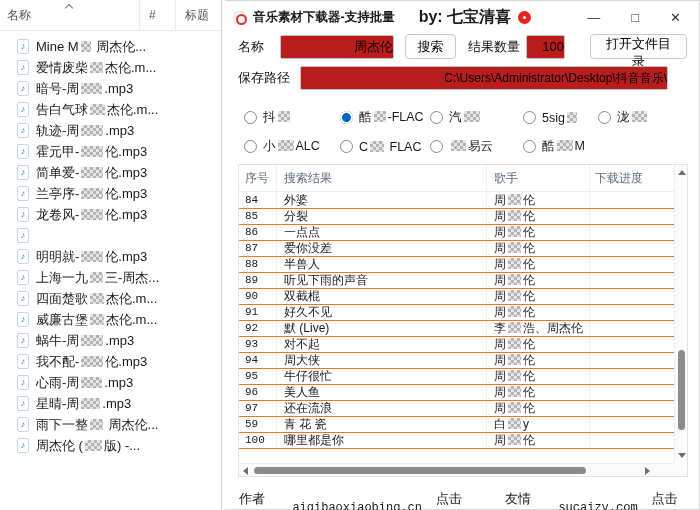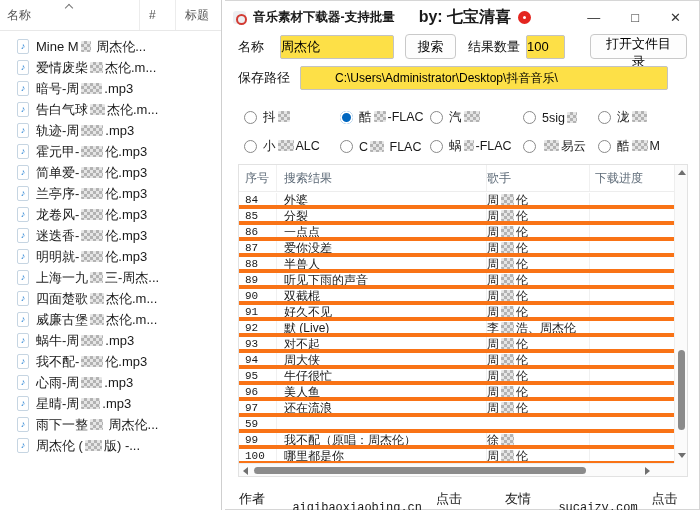--- a/index.html
+++ b/index.html
@@ -41,44 +41,44 @@
   .app-icon::before { content:""; position:absolute; left:3px; top:3px; width:7px; height:7px;
     border:2px solid #d23b33; border-radius:50%; }
   .app-title { font-size:12.5px; font-weight:bold; }
   .byline { font-size:16px; font-weight:bold; margin-left:24px; }
   .brand-ring { width:13px; height:13px; border:5px solid #e4251f; border-radius:50%; margin-left:7px; }
   .win-btns { margin-left:auto; display:flex; align-items:center; gap:31px; font-size:13px; color:#333; padding-right:6px;}
   .win-btn { cursor:default; line-height:1; }
 
   .row1 { position:absolute; left:13px; right:12px; top:33px; height:25px; display:flex; align-items:center; font-size:13px; }
   .lbl { color:#111; }
-  .tb-input { height:24px; border:1px solid #c3c3c3; border-radius:2px; text-align:left;
-    font-size:13px; font-family:inherit; background:#fde047; outline:none; }
+  .tb-input { height:24px; border:1px solid #c3c3c3; border-radius:2px; text-align:right;
+    font-size:13px; font-family:inherit; background:#b91c1c; outline:none; }
   .btn { height:25px; border:1px solid #c9c9c9; border-radius:4px; background:#fdfdfd;
     font-size:13px; font-family:inherit; padding:0 10px; }
   .row2 { position:absolute; left:13px; right:12px; top:64px; height:26px; display:flex; align-items:center; font-size:13px; }
 
   .srcs { position:absolute; left:13px; right:12px; top:102px; }
   .src-row { display:grid; grid-template-columns:96px 90px 93px 75px 1fr; padding-left:6px; height:29px; align-items:center; }
   .src { display:inline-flex; align-items:center; gap:6px; font-size:12.5px; white-space:nowrap; }
   .radio { width:13px; height:13px; border:1px solid #8a8a8a; border-radius:50%; background:#fff; flex:0 0 auto; }
   .radio.sel { border:none; background:#0067c0; box-shadow:inset 0 0 0 2px #fff; }
 
   
   .tbl { position:absolute; left:13px; top:163px; width:450px; height:313px;
     border:1px solid #e2e2e2; font-size:12px; background:#fff; }
   .thead { display:flex; height:27px; align-items:center; color:#5e6b78;
     border-bottom:1px solid #ededed; padding-right:13px; }
   .hc { align-self:stretch; display:flex; align-items:center; }
   .c-no { width:37px; padding-left:6px; }
   .c-title { width:210px; padding-left:7px; border-left:1px solid #f0f0f0; }
-  .c-singer { width:103px; border-left:1px solid #f0f0f0; }
+  .c-singer { width:103px; padding-left:7px; border-left:1px solid #f0f0f0; }
   .c-prog { flex:1; padding-left:5px; border-left:1px solid #f0f0f0; }
   .tbody { position:absolute; top:28px; left:0; right:13px; bottom:13px; overflow:hidden; }
-  .trow { display:flex; height:16px; line-height:15px; border-bottom:4px solid #f97316; white-space:nowrap; }
+  .trow { display:flex; height:16px; line-height:15px; border-bottom:1px solid #f97316; white-space:nowrap; }
   .trow .c-no { font-family:"Liberation Mono","DejaVu Sans Mono",monospace; font-size:11px; }
   .trow span { overflow:hidden; }
 
   .vsb { position:absolute; top:0; right:0; bottom:13px; width:13px; background:#fbfbfb; border-left:1px solid #eee; }
   .vsb .up, .vsb .dn { position:absolute; left:3px; width:0; height:0; border-left:4px solid transparent; border-right:4px solid transparent; }
   .vsb .up { top:5px; border-bottom:5px solid #6f6f6f; }
   .vsb .dn { bottom:5px; border-top:5px solid #6f6f6f; }
   .vsb .thumb { position:absolute; left:3px; width:7px; top:62%; height:27%; background:#8b8b8b; border-radius:4px; }
   .hsb { position:absolute; left:0; right:13px; bottom:0; height:13px; background:#fbfbfb; border-top:1px solid #eee; }
   .hsb .lf, .hsb .rt { position:absolute; top:3px; width:0; height:0; border-top:4px solid transparent; border-bottom:4px solid transparent; }
@@ -134,21 +134,20 @@
       <div class="file-item">
         <span class="fic">♪</span>
         <span>兰亭序-<span class="cz" style="width: 22px;"></span>伦.mp3</span>
       </div>
       <div class="file-item">
         <span class="fic">♪</span>
         <span>龙卷风-<span class="cz" style="width: 22px;"></span>伦.mp3</span>
       </div>
       <div class="file-item">
         <span class="fic">♪</span>
-        <span>迷迭香-<span class="cz" style="width: 22px;"></span>伦.mp3</span>
       </div>
       <div class="file-item">
         <span class="fic">♪</span>
         <span>明明就-<span class="cz" style="width: 22px;"></span>伦.mp3</span>
       </div>
       <div class="file-item">
         <span class="fic">♪</span>
         <span>上海一九<span class="cz" style="width: 13px;"></span>三-周杰...</span>
       </div>
       <div class="file-item">
@@ -241,24 +240,20 @@
         <label class="src">
           <span class="radio"></span>
           <span>小<span class="cz" style="width: 16px;"></span>ALC</span>
         </label>
         <label class="src">
           <span class="radio"></span>
           <span>C<span class="cz" style="width: 14px;"></span> FLAC</span>
         </label>
         <label class="src">
           <span class="radio"></span>
-          <span>蜗<span class="cz" style="width: 10px;"></span>-FLAC</span>
-        </label>
-        <label class="src">
-          <span class="radio"></span>
           <span><span class="cz" style="width: 15px;"></span>易云</span>
         </label>
         <label class="src">
           <span class="radio"></span>
           <span>酷<span class="cz" style="width: 16px;"></span>M</span>
         </label>
       </div>
   </div>
 
   <div class="tbl">
@@ -348,26 +343,22 @@
           <span class="c-prog"></span>
         </div>
         <div class="trow">
           <span class="c-no">97</span>
           <span class="c-title">还在流浪</span>
           <span class="c-singer">周<span class="cz" style="width: 13px;"></span>伦</span>
           <span class="c-prog"></span>
         </div>
         <div class="trow">
           <span class="c-no">59</span>
-          <span class="c-prog"></span>
-        </div>
-        <div class="trow">
-          <span class="c-no">99</span>
-          <span class="c-title">我不配（原唱：周杰伦）</span>
-          <span class="c-singer">徐<span class="cz" style="width: 13px;"></span></span>
+          <span class="c-title">青 花 瓷</span>
+          <span class="c-singer">白<span class="cz" style="width: 13px;"></span>y</span>
           <span class="c-prog"></span>
         </div>
         <div class="trow">
           <span class="c-no">100</span>
           <span class="c-title">哪里都是你</span>
           <span class="c-singer">周<span class="cz" style="width: 13px;"></span>伦</span>
           <span class="c-prog"></span>
         </div>
       </div>
     <div class="vsb">

